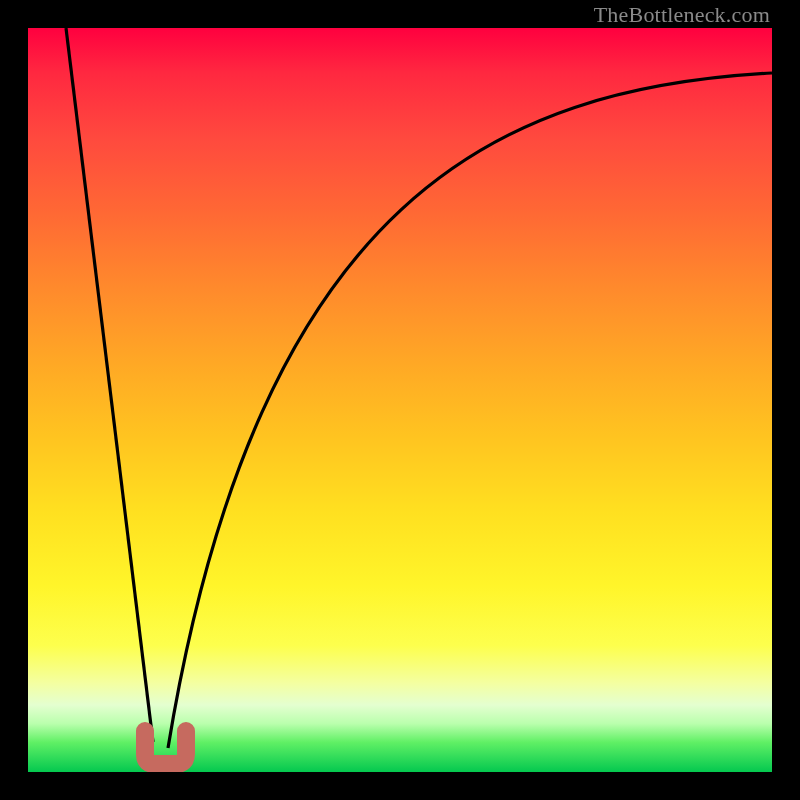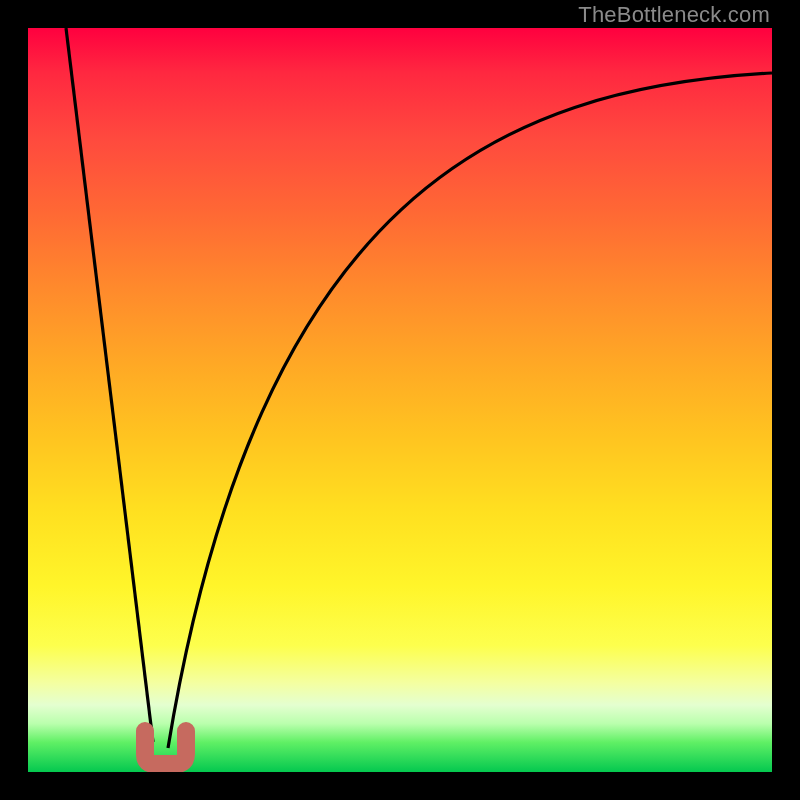--- a/index.html
+++ b/index.html
@@ -32,21 +32,21 @@
       #e4ffd0 91%,
       #baffad 93.5%,
       #60f065 96%,
       #04c84f 100%
     );
   }
   .watermark {
     position: absolute;
     top: 2px;
     right: 30px;
-    font-family: Liberation Sans, sans-serif;
+    font-family: Liberation Serif, serif;
     font-size: 22px;
     color: #8a8a8a;
     letter-spacing: 0.2px;
   }
   svg.curve {
     position: absolute;
     left: 0;
     top: 0;
     width: 744px;
     height: 744px;

